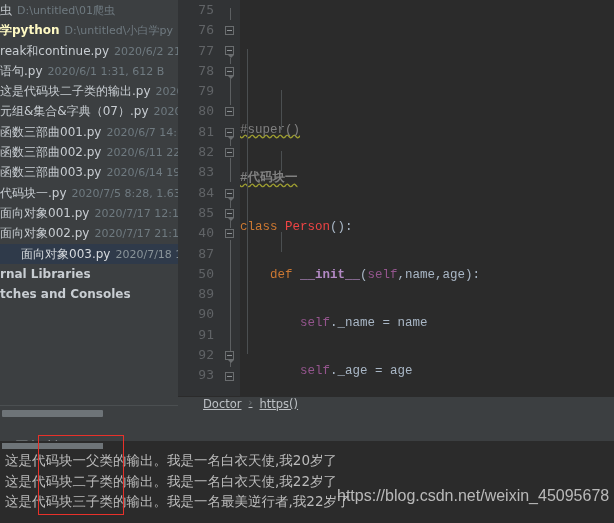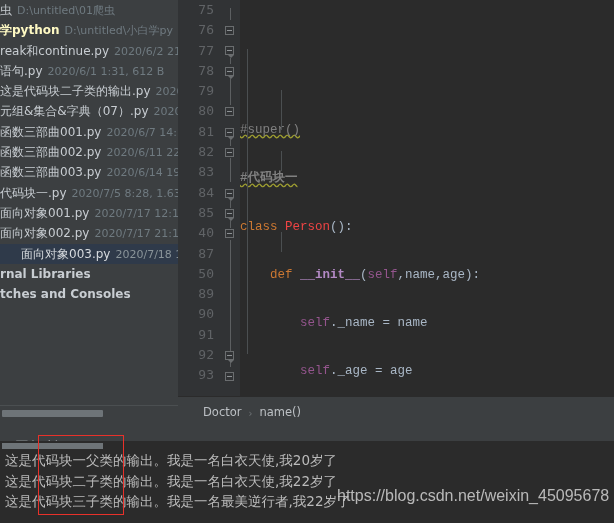--- a/index.html
+++ b/index.html
@@ -91,22 +91,22 @@
     text-decoration:underline;
     text-decoration-style:wavy;
     text-decoration-color:#a0a030;
     text-decoration-skip-ink:none;
   }
 
   
   .breadcrumb{
     position:absolute;left:178px;top:396px;width:436px;height:23px;
     background:#3c3f41;border-top:1px solid #2b2b2b;
-    display:flex;align-items:flex-end;padding-left:25px;box-sizing:border-box;
-    color:#bcc0c4;font-size:11.5px;
+    display:flex;align-items:flex-start;padding-left:25px;box-sizing:border-box;
+    color:#bcc0c4;font-size:11.5px;text-decoration:underline;
   }
   .breadcrumb .sep{color:#6f7376;margin:0 7px;font-size:10px;}
 
   
   .runpanel{
     position:absolute;left:0;top:419px;width:614px;height:104px;background:#3c3f41;
   }
   .run-tabbar{
     position:absolute;left:0;top:16px;width:614px;height:22px;background:#3c3f41;
   }
@@ -276,21 +276,21 @@
       
       
       
       
     </div>
   </div>
 
   <div class="breadcrumb">
     <span>Doctor</span>
     <span class="sep">›</span>
-    <span>name()</span>
+    <span>https()</span>
   </div>
 
   <div class="runpanel">
     <div class="run-tabbar">
       <div class="run-tab">
         <span class="run-dot"></span>
         <span>面向对象003</span>
         <span class="run-close">×</span>
       </div>
     </div>

